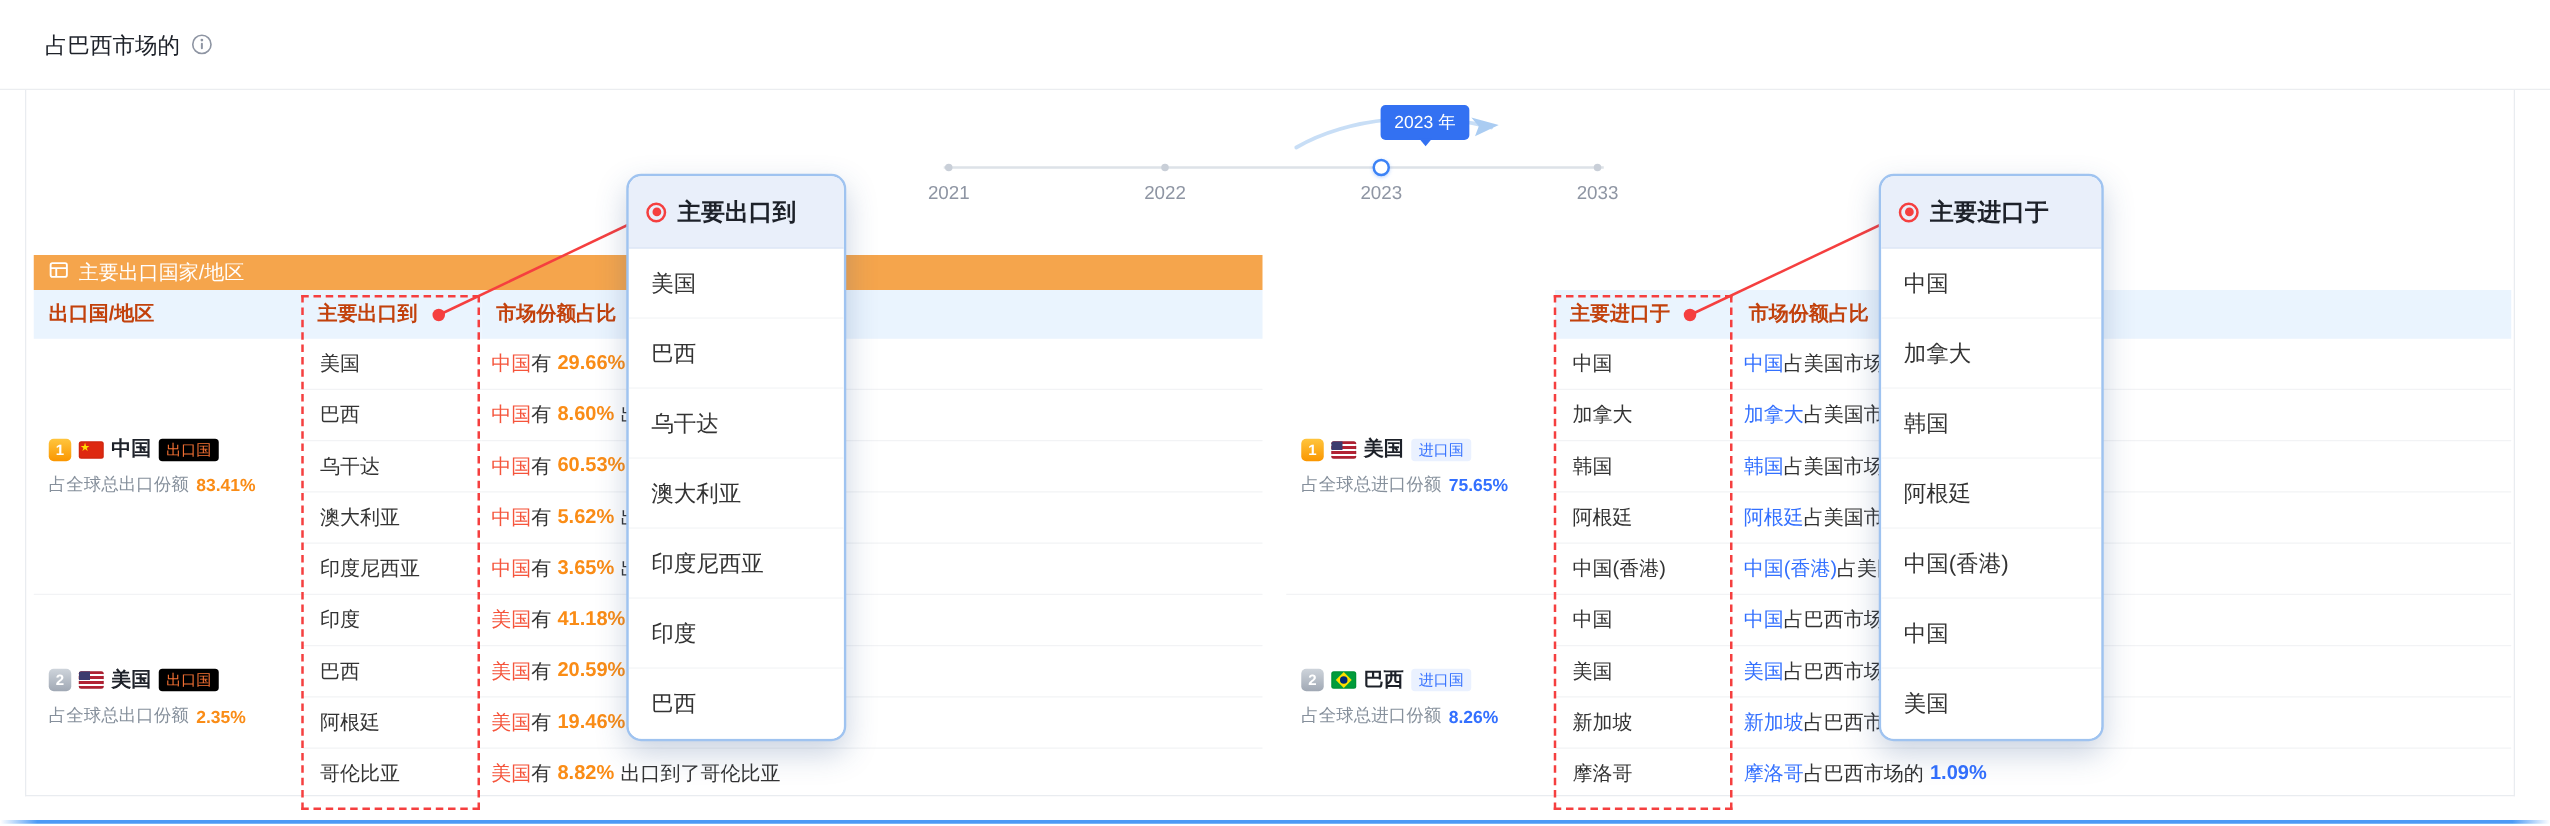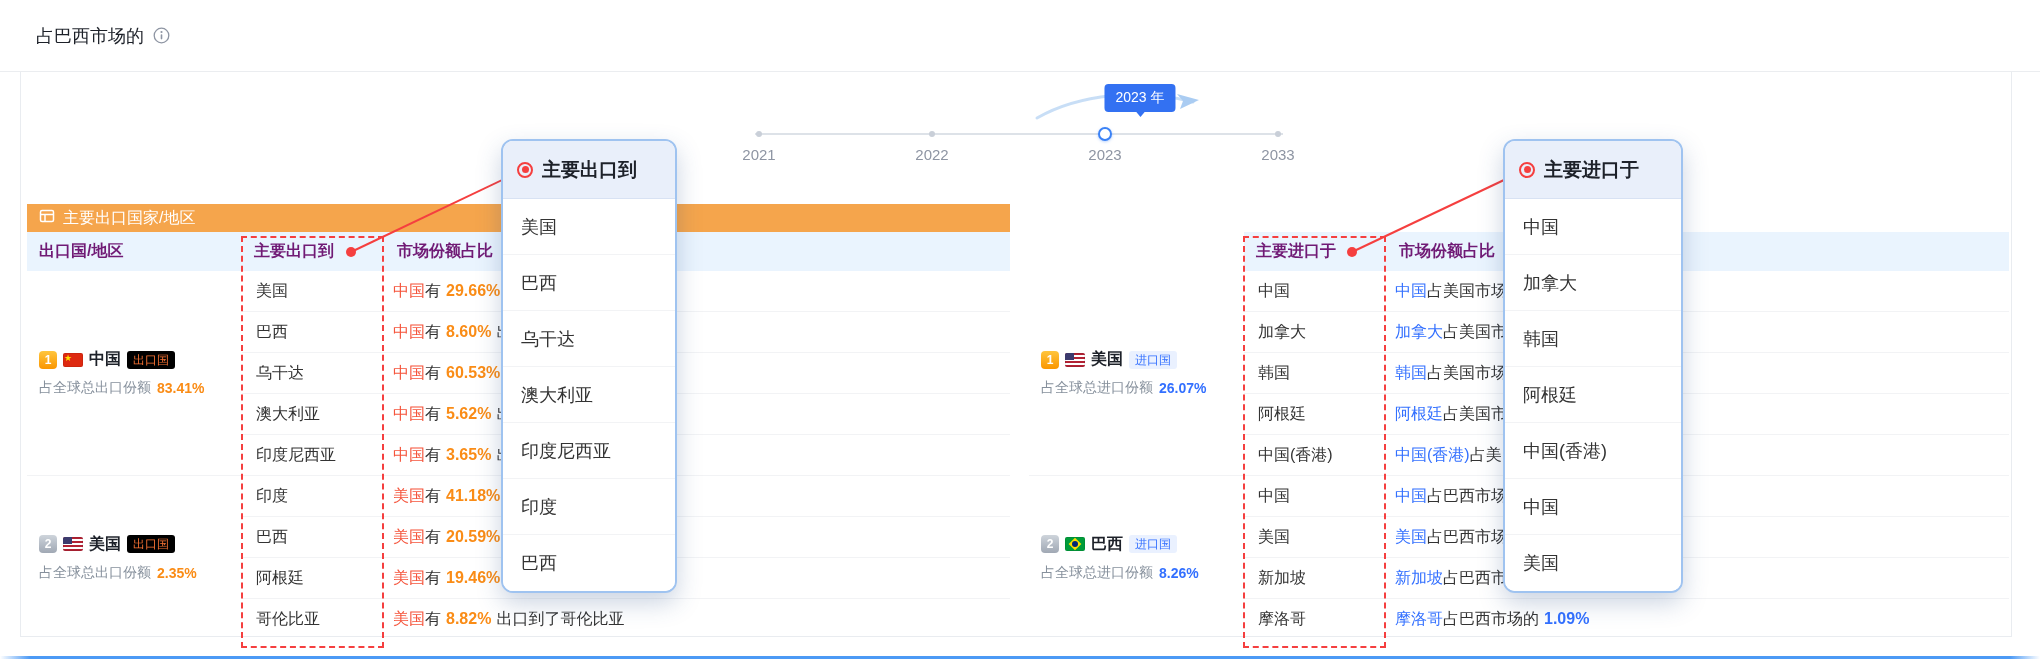--- a/index.html
+++ b/index.html
@@ -30,21 +30,21 @@
   .plane { position:absolute; left:1008px; top:14px; opacity:.85; }
 
   
   .trade-table { position:absolute; top:132px; display:grid; grid-template-columns:215px 143px 1fr;
                  grid-template-rows:28px 39px repeat(9,41px); background:#fff; }
   .t-header { grid-row:1; grid-column:1/-1; display:flex; align-items:center; gap:8px; padding:0 12px;
               color:#fff; font-size:16px; }
   .t-header.orange { background:#F5A54C; }
   .t-header.blue { background:#78A6F1; }
   .t-col { grid-row:2; background:#EAF4FE; display:flex; align-items:center; padding:0 12px;
-           font-size:16px; font-weight:600; color:#701a75; }
+           font-size:16px; font-weight:600; color:#c2410c; }
   .c1 { grid-column:1; } .c2 { grid-column:2; } .c3 { grid-column:3; }
   .r3{grid-row:3}.r4{grid-row:4}.r5{grid-row:5}.r6{grid-row:6}.r7{grid-row:7}
   .r8{grid-row:8}.r9{grid-row:9}.r10{grid-row:10}.r11{grid-row:11}
   .d-cell { display:flex; align-items:center; padding:0 14px; font-size:16px; color:#333;
             border-bottom:1px solid #F2F3F5; white-space:nowrap; overflow:hidden; }
   .m-cell { display:flex; align-items:center; padding:0 8px; font-size:16px; color:#333;
             border-bottom:1px solid #F2F3F5; white-space:nowrap; overflow:hidden; }
   .g-cell { display:flex; flex-direction:column; justify-content:center; gap:9px; padding:0 12px;
             border-bottom:1px solid #F2F3F5; overflow:hidden; }
   .g-line1 { display:flex; align-items:center; gap:6px; }
@@ -249,21 +249,21 @@
         <div class="g-line1">
           <span class="rank rank-1">1</span>
           <span class="flag flag-us">
               <i></i>
             </span>
           <span class="g-name">美国</span>
           <span class="tag tag-import">进口国</span>
         </div>
         <div class="g-line2">
           <span>占全球总进口份额</span>
-          <span class="pct-b">26.07%</span>
+          <span class="pct-b">75.65%</span>
         </div>
       </div>
       <div class="d-cell c2 r3">中国</div>
       <div class="m-cell c3 r3">
         <span class="hl-b">中国</span>
           <span>占美国市场的</span>
           <span class="pct-b pct"></span>
       </div>
       <div class="d-cell c2 r4">加拿大</div>
       <div class="m-cell c3 r4">

